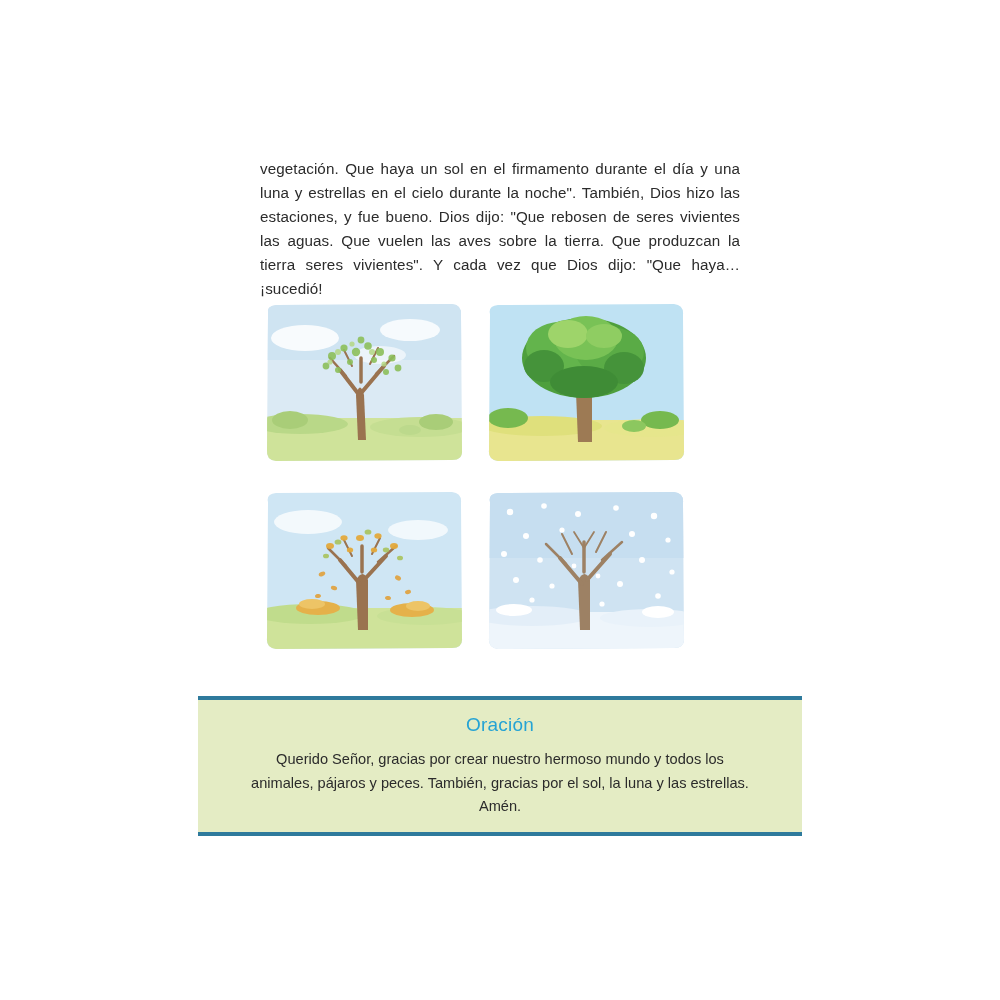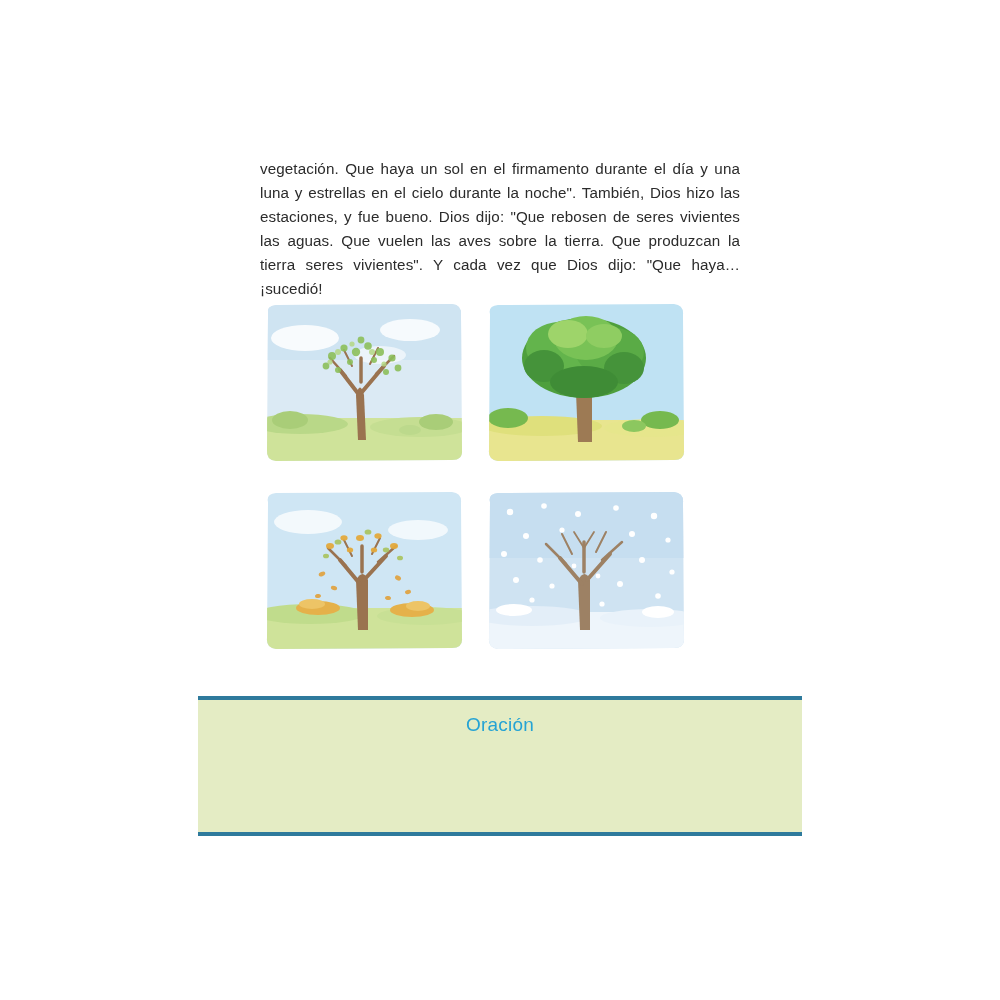--- a/index.html
+++ b/index.html
@@ -314,17 +314,18 @@
             <ellipse cx="32" cy="122" rx="18" ry="6" fill="#ffffff"></ellipse>
             <ellipse cx="176" cy="124" rx="16" ry="6" fill="#ffffff"></ellipse>
           </g>
         </svg>
       </div>
 
     </div>
 
     <div class="prayer-box">
       <div class="prayer-title">Oración</div>
+      <div class="prayer-text">Querido Señor, gracias por crear nuestro hermoso mundo y todos los animales, pájaros y peces. También, gracias por el sol, la luna y las estrellas. Amén.</div>
     </div>
 
 
   </div>
 </div>
 
 </body></html>

